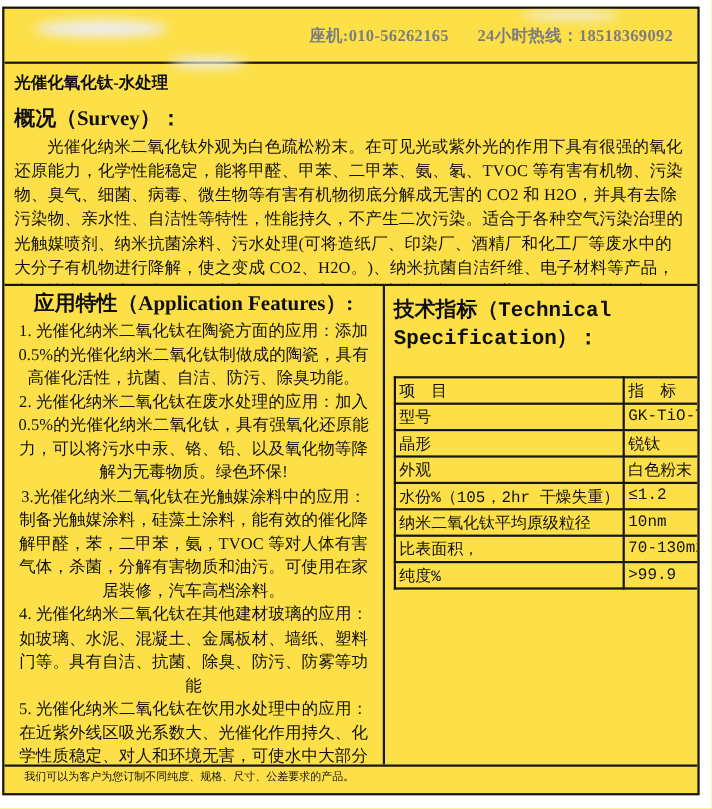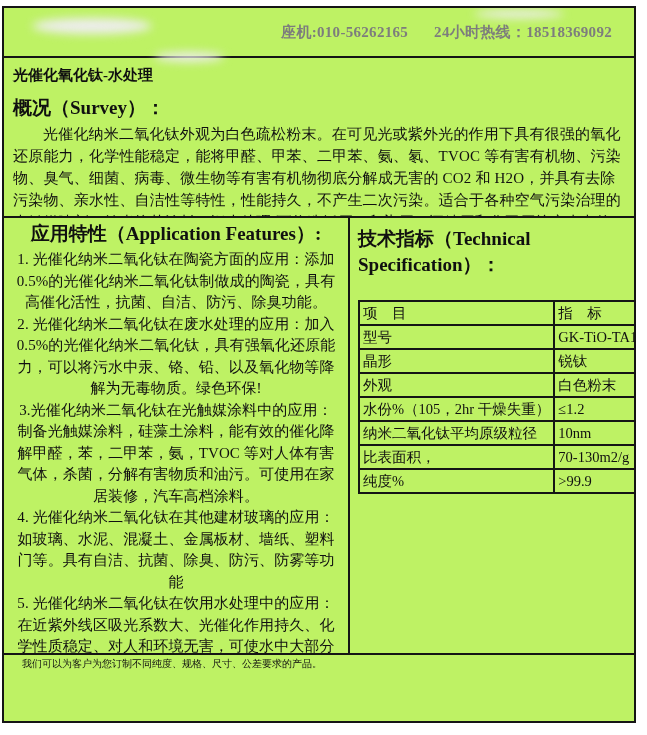--- a/index.html
+++ b/index.html
@@ -4,46 +4,46 @@
 <style>
   * { box-sizing: border-box; }
   html, body { margin: 0; padding: 0; }
   body {
     width: 647px; height: 735px; position: relative;
     background: #ffffff; color: #101010;
     font-family: "Liberation Serif", "DejaVu Serif", serif;
   }
   .doc {
     position: absolute; left: 2px; top: 6px; width: 634px; height: 717px;
-    border: 2px solid #151515; background: #bef264;
+    border: 2px solid #151515; background: #fde047;
     display: flex; flex-direction: column; overflow: hidden;
   }
   
   .header-row { flex: none; height: 50px; border-bottom: 2px solid #151515; position: relative; }
   .contact-line {
     position: absolute; right: 22px; top: 15px;
     font-size: 15px; font-weight: bold; color: #7d7d7d; letter-spacing: 0.3px;
     white-space: nowrap;
   }
   .contact-line .gap { display: inline-block; width: 26px; }
   .smudge { position: absolute; background: #ededed; border-radius: 50%; filter: blur(5px); }
   .sm1 { left: 28px;  top: 10px; width: 120px; height: 16px; }
   .sm2 { left: 150px; top: 44px; width: 70px;  height: 10px; }
   .sm3 { left: 470px; top: 2px;  width: 90px;  height: 8px;  }
   
-  .intro { flex: none; height: 160px; border-bottom: 2px solid #151515; padding: 5px 9px 0 9px; overflow: hidden; }
+  .intro { flex: none; height: 202px; border-bottom: 2px solid #151515; padding: 5px 9px 0 9px; overflow: hidden; }
   .doc-title { font-size: 15px; font-weight: bold; margin: 3px 0 10px 0; }
   .sec-head  { font-size: 19px; font-weight: bold; margin: 0; }
   .survey-body { font-size: 15px; line-height: 22px; margin: 2px 0 0 0; text-indent: 2em; letter-spacing: 0.2px; }
   
   .columns { flex: none; height: 437px; display: flex; border-bottom: 2px solid #151515; overflow: hidden; }
   .col-left { flex: none; width: 346px; border-right: 2px solid #151515; padding: 3px 8px 0 8px; overflow: hidden; text-align: center; }
   .col-left .sec-head { margin-bottom: 2px; }
   .feat { font-size: 15px; line-height: 21.5px; margin: 0; letter-spacing: 0.1px; }
-  .col-right { flex: 1; padding: 6px 7px 0 8px; overflow: hidden; }
+  .col-right { flex: 1; padding: 6px 7px 0 8px; overflow: hidden; font-family: Liberation Mono, monospace; }
   .col-right .sec-head { margin-top: 2px; }
   
   table.spec { border-collapse: collapse; margin-top: 22px; table-layout: fixed; }
   .spec th, .spec td {
     border: 2px solid #151515; font-weight: normal; text-align: left;
     font-size: 14.5px; padding: 1px 3px; height: 24px; overflow: hidden; white-space: nowrap;
   }
   .spec .c1 { width: 177px; }
   .spec .c2 { width: 93px; }
   

